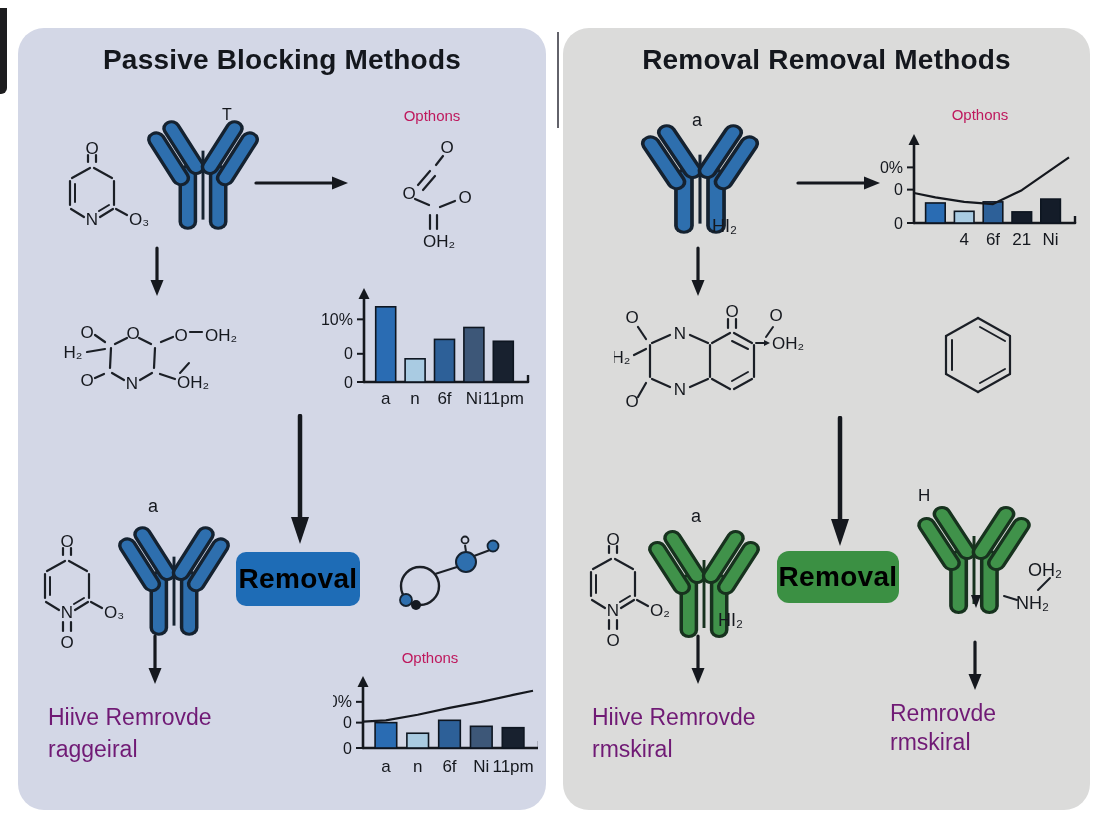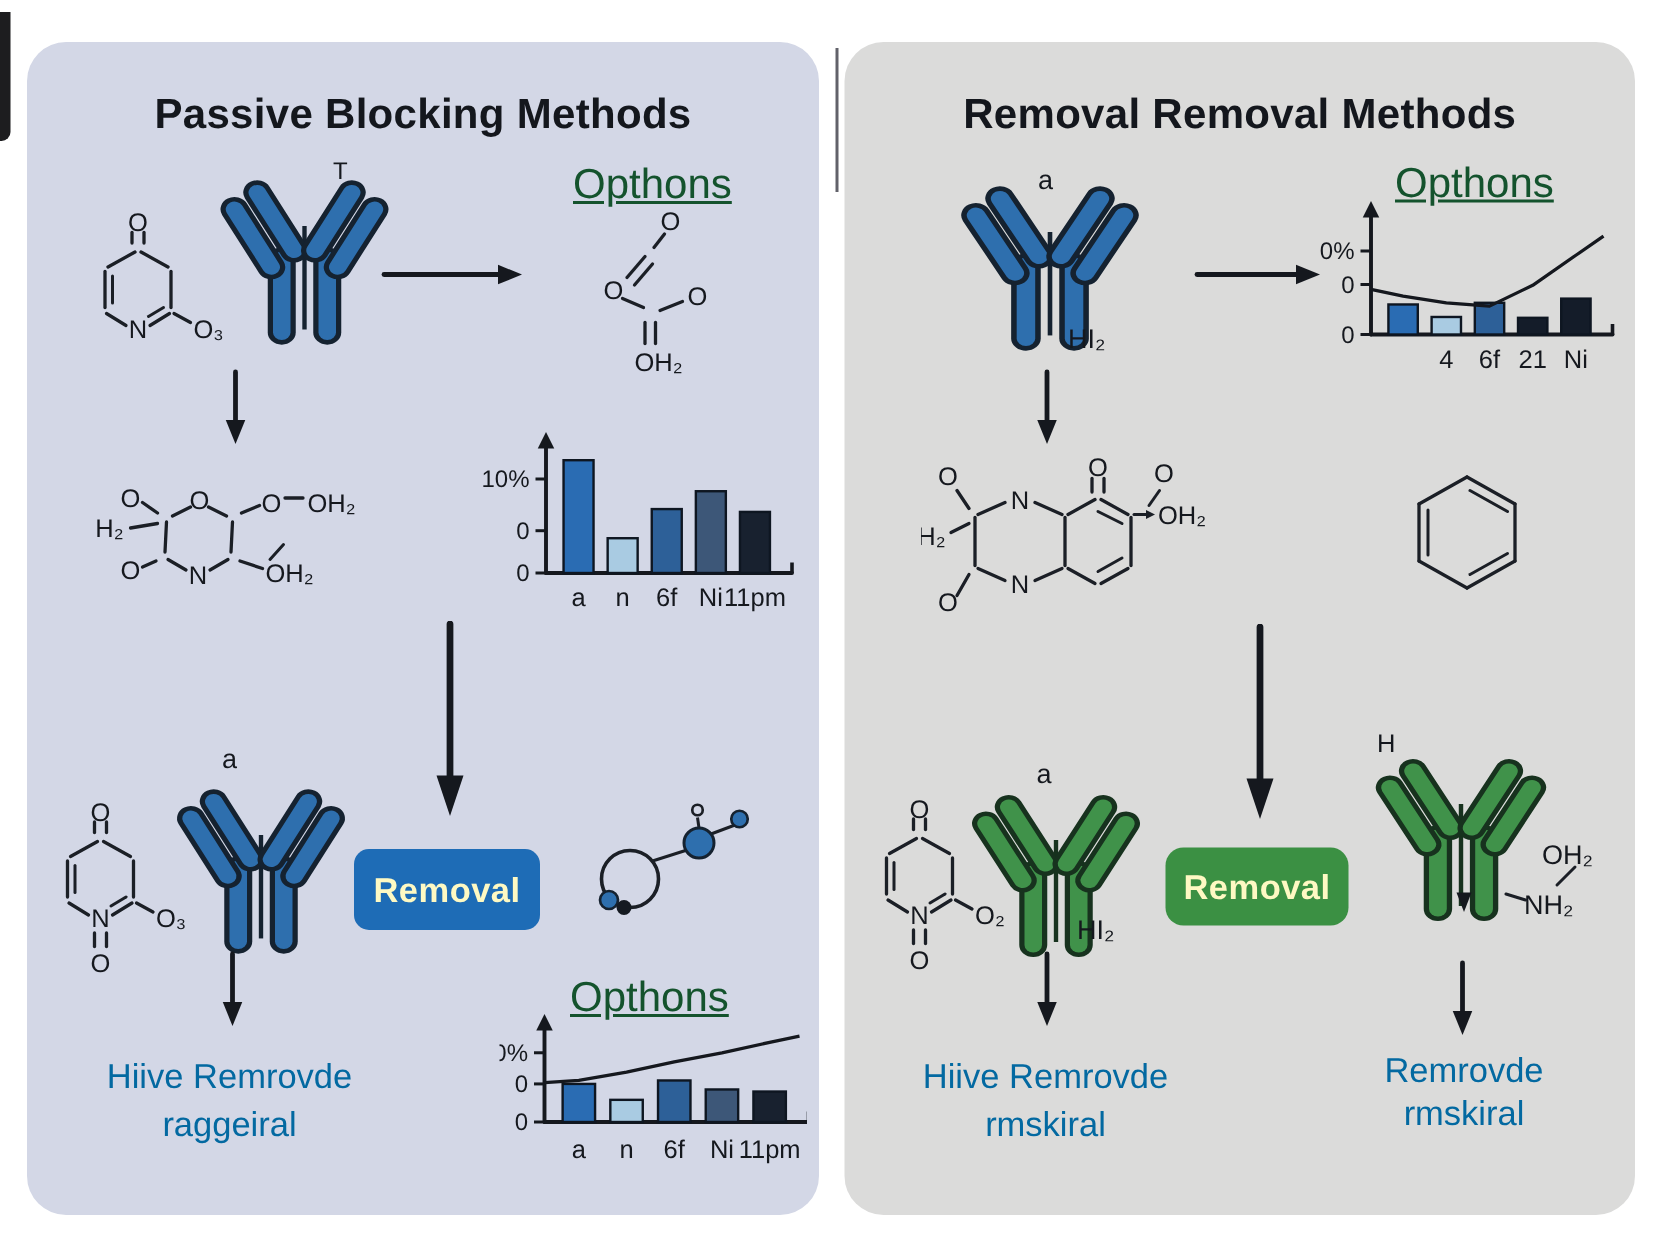--- a/index.html
+++ b/index.html
@@ -1,26 +1,26 @@
 <!DOCTYPE html>
 <html><head>
 <meta charset="utf-8">
 <style>
   html,body{margin:0;padding:0;background:#ffffff;}
   .canvas{position:relative;width:1104px;height:832px;background:#ffffff;overflow:hidden;
           font-family:"Liberation Sans","DejaVu Sans",sans-serif;color:#15181e;}
   .panel{position:absolute;top:28px;height:782px;border-radius:26px;}
-  .panel-title{position:absolute;top:60px;font-size:28px;font-weight:700;text-align:center;
+  .panel-title{position:absolute;top:44px;font-size:28px;font-weight:700;text-align:center;
                color:#14171d;letter-spacing:.2px;}
   .abs{position:absolute;}
   .lbl{position:absolute;font-size:18px;font-weight:500;color:#15181e;}
-  .opt{position:absolute;width:100px;text-align:center;font-size:28px;font-weight:500;color:#14532d;text-decoration:underline;}
-  .caption{position:absolute;text-align:center;font-size:23px;line-height:32px;font-weight:500;color:#0369a1;}
+  .opt{position:absolute;width:100px;text-align:center;font-size:15px;font-weight:500;color:#be185d;}
+  .caption{position:absolute;font-size:23px;line-height:32px;font-weight:500;color:#701a75;}
   .btn{position:absolute;display:flex;align-items:center;justify-content:center;
-       color:#fef9c3;font-size:23px;font-weight:700;letter-spacing:.3px;margin-top:14px;}
+       color:#000000;font-size:28px;font-weight:700;letter-spacing:.3px;}
   .chem line{stroke:#1b1f26;stroke-width:2.2;stroke-linecap:round;}
   .chem text{font-size:17px;font-weight:500;fill:#15181e;text-anchor:middle;
              font-family:"Liberation Sans","DejaVu Sans",sans-serif;}
   .chem .thin{stroke-width:2;}
   .arrow line{stroke:#15181e;stroke-linecap:round;}
   .arrow polygon{fill:#15181e;}
   .ab-blue{--ab-fill:#2e6fae;--ab-stroke:#152230;}
   .ab-green{--ab-fill:#40924a;--ab-stroke:#17321e;}
   svg.chart text{font-family:"Liberation Sans","DejaVu Sans",sans-serif;fill:#15181e;}
   .sliver{position:absolute;background:#1d1d1f;}

